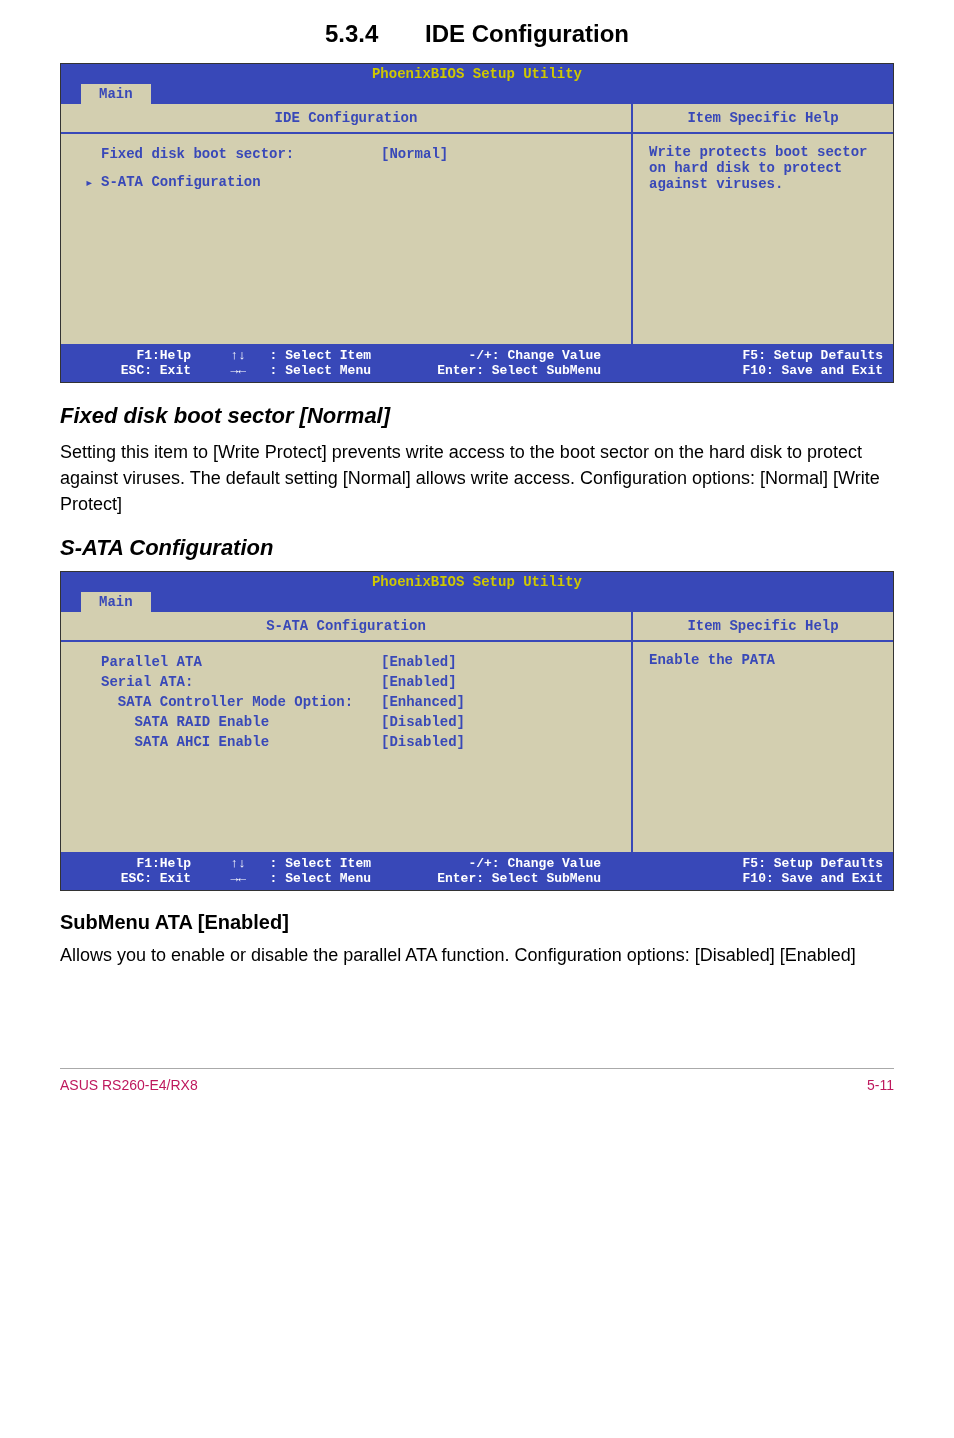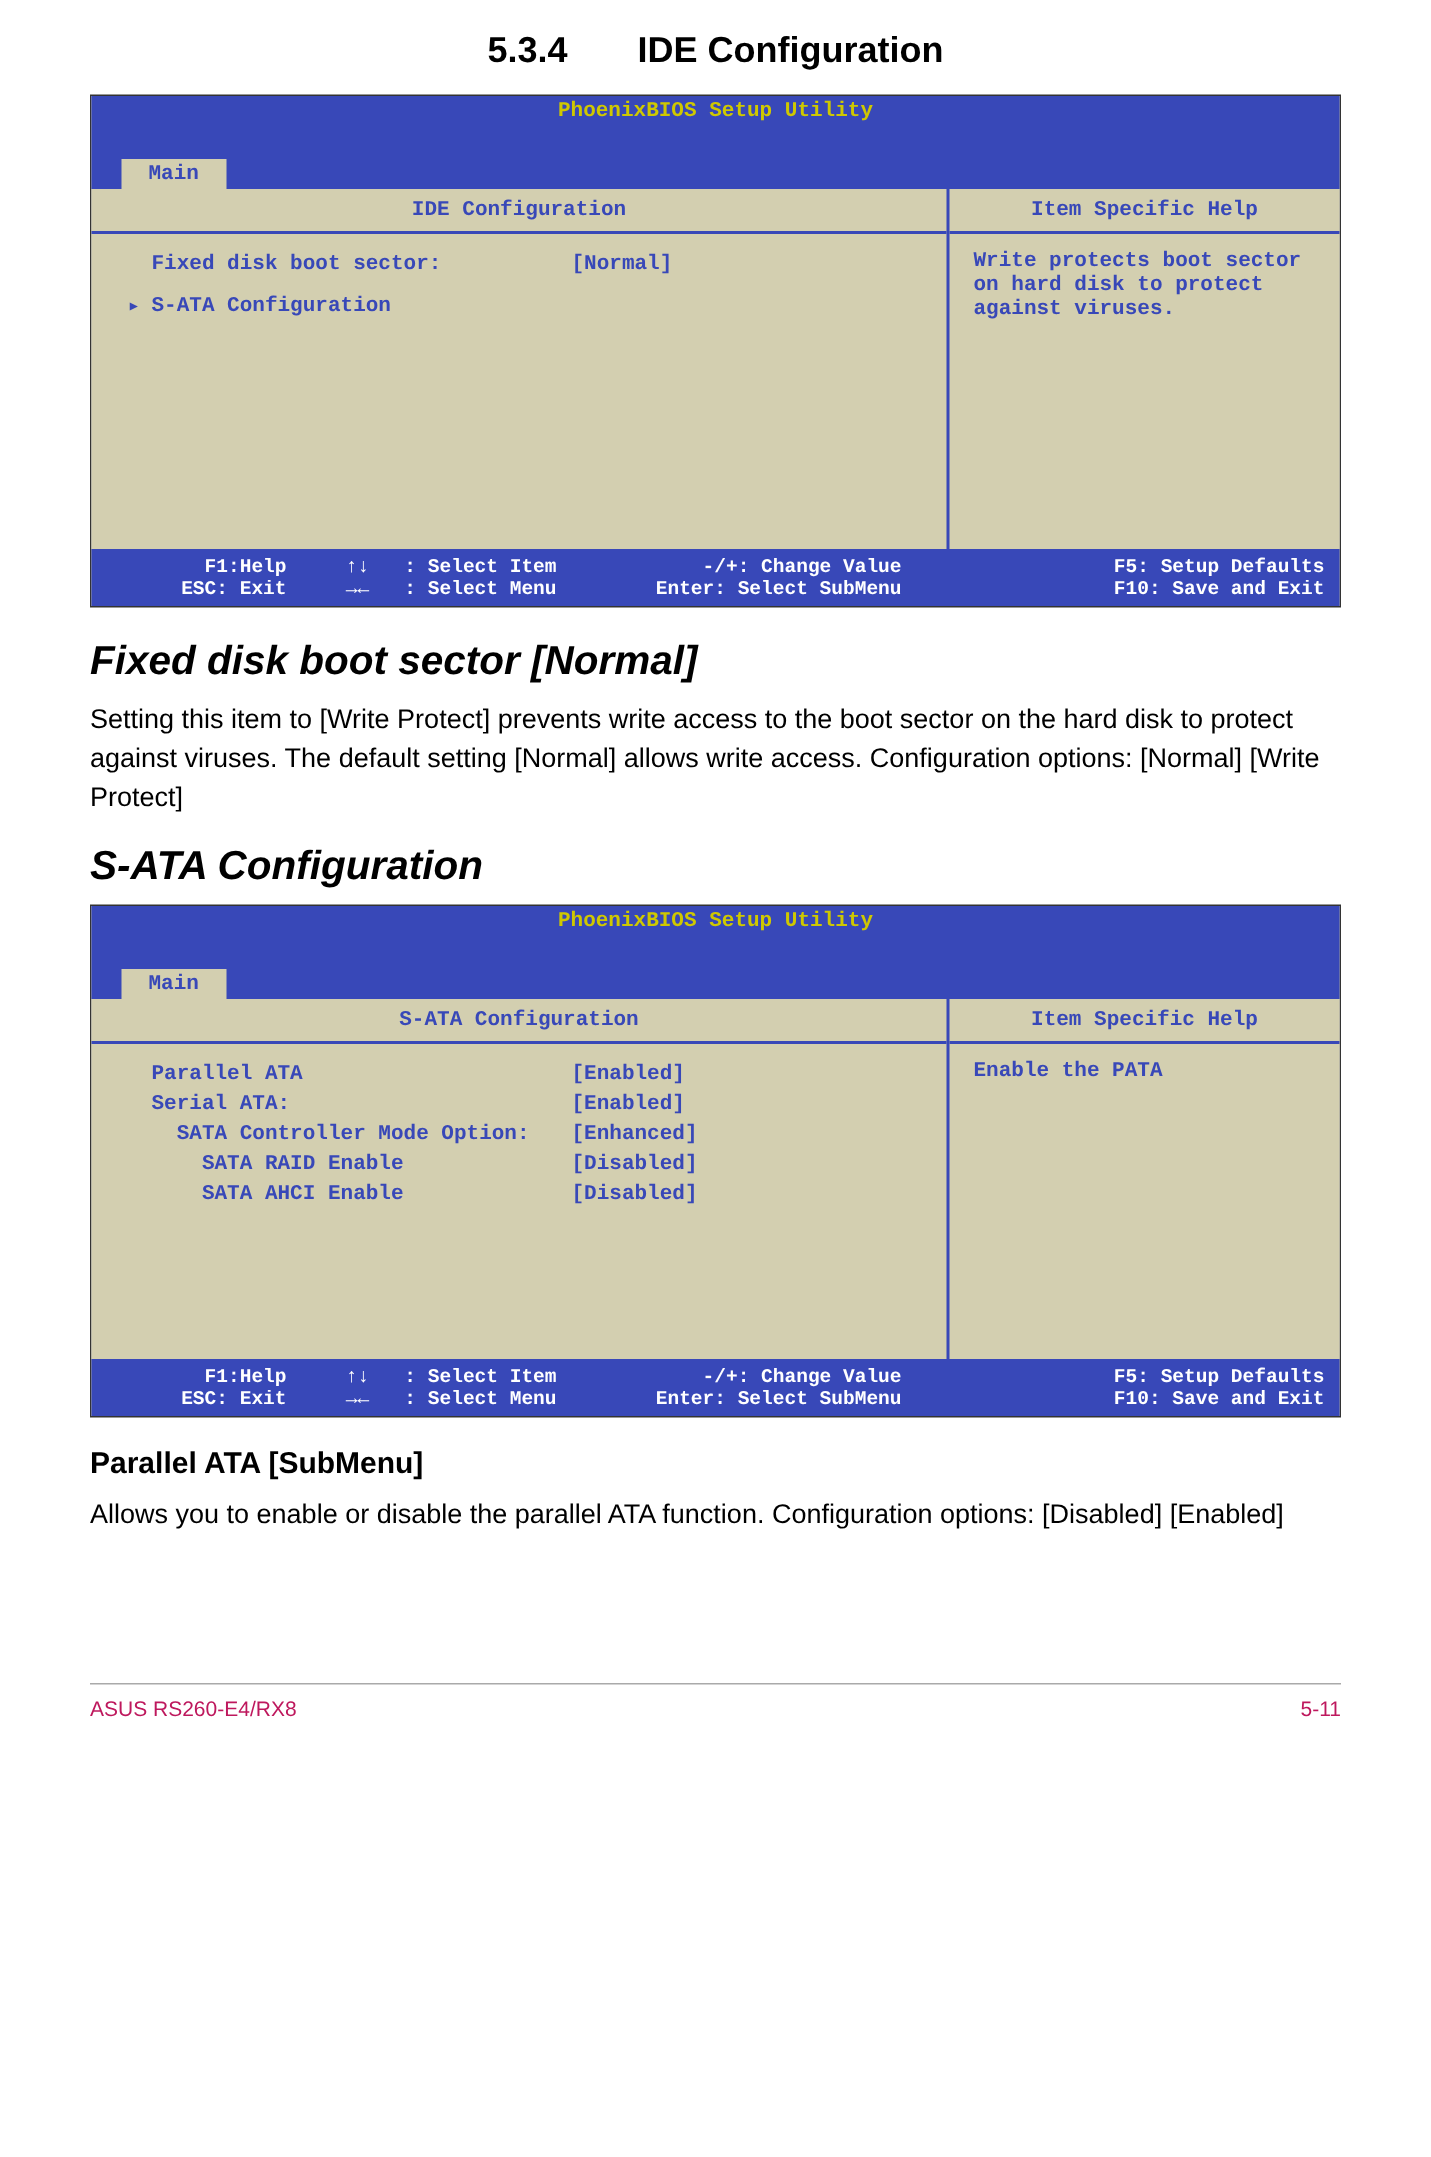--- a/index.html
+++ b/index.html
@@ -46,21 +46,20 @@
     }
     .bios-tab-row {
       background: #3848b8;
       display: flex;
       padding-left: 20px;
     }
     .bios-tab {
       background: #d3cfb0;
       color: #3848b8;
       padding: 2px 18px;
-      margin-top: 22px;
     }
     .bios-body {
       display: flex;
       background: #d3cfb0;
     }
     .bios-left {
       flex: 1;
       border-right: 2px solid #3848b8;
     }
     .bios-header-row {
@@ -118,21 +117,21 @@
     .footer-col2 {
       width: 180px;
     }
     .footer-col3 {
       width: 230px;
     }
     .footer-col4 {
       flex: 1;
     }
     .sub-heading {
-      font-size: 27px;
+      font-size: 22px;
       font-weight: bold;
       font-style: italic;
       margin: 18px 0 10px 0;
       color: #000;
     }
     .body-text {
       font-size: 18px;
       line-height: 1.45;
       color: #000;
       margin-bottom: 18px;
@@ -263,19 +262,19 @@
       <div>-/+: Change Value</div>
       <div>Enter: Select SubMenu</div>
     </div>
     <div class="footer-col4">
       <div>F5: Setup Defaults</div>
       <div>F10: Save and Exit</div>
     </div>
   </div>
 </div>
 
-<div class="setting-heading">Parallel ATA [SubMenu]</div>
+<div class="setting-heading">SubMenu ATA [Enabled]</div>
 <div class="body-text">Allows you to enable or disable the parallel ATA function. Configuration options: [Disabled] [Enabled]</div>
 
 <div class="page-footer">
   <div>ASUS RS260-E4/RX8</div>
   <div>5-11</div>
 </div>
 
 </body></html>

